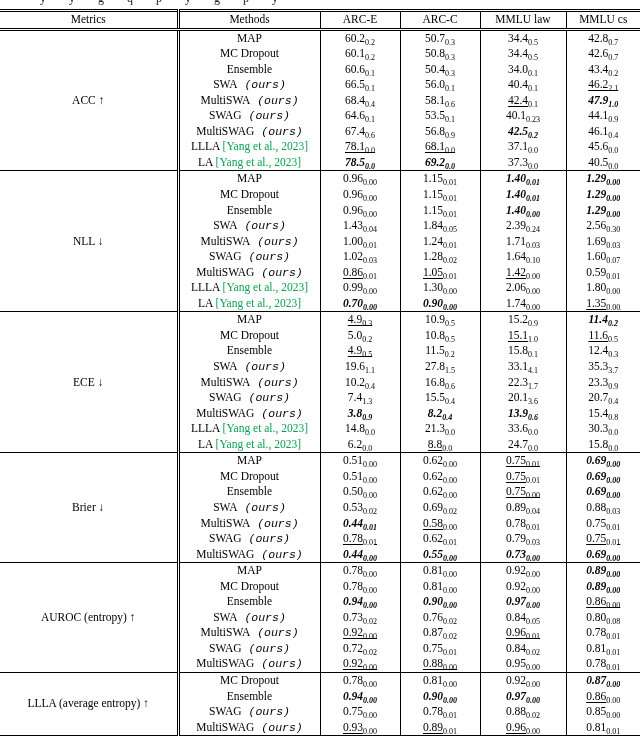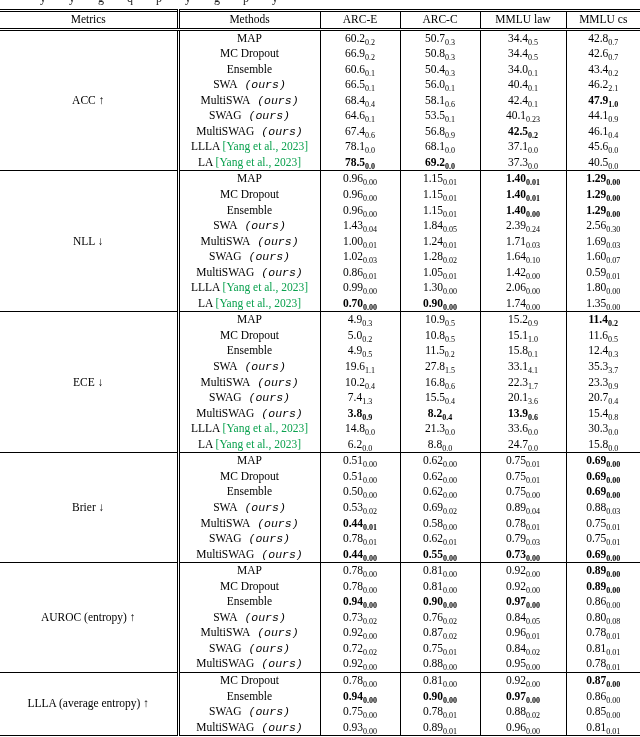--- a/index.html
+++ b/index.html
@@ -41,22 +41,22 @@
     line-height: 15.55px;
     overflow: hidden;
     white-space: nowrap;
     vertical-align: middle;
   }
   thead th { border-bottom: 3px double #000; }
   .col-methods { border-left: 3px double #000; }
   .col-val { border-left: 1px solid #000; }
   tr.sec-start td { border-top: 1px solid #000; }
   .metric-cell { vertical-align: middle; }
-  .b { font-weight: bold; }
-  .u { text-underline-offset: 1.5px; }
+  .b { font-weight: bold; font-style: italic; }
+  .u { text-decoration: underline; text-underline-offset: 1.5px; }
   sub {
     font-size: 8px;
     line-height: 0;
     vertical-align: -2.5px;
     letter-spacing: 0;
   }
   .ours { font-style: italic; font-family: Liberation Mono, monospace; }
 </style>
 </head>
 <body>
@@ -88,21 +88,21 @@
       <tr>
         <td rowspan="9" class="metric-cell">ACC ↑</td>
         <td class="col-methods"><span>MAP</span></td>
         <td class="col-val"><span class=""><span>60.2</span><sub>0.2</sub></span></td>
         <td class="col-val"><span class=""><span>50.7</span><sub>0.3</sub></span></td>
         <td class="col-val"><span class=""><span>34.4</span><sub>0.5</sub></span></td>
         <td class="col-val"><span class=""><span>42.8</span><sub>0.7</sub></span></td>
       </tr>
       <tr>
         <td class="col-methods"><span>MC Dropout</span></td>
-        <td class="col-val"><span class=""><span>66.9</span><sub>0.2</sub></span></td>
+        <td class="col-val"><span class=""><span>60.1</span><sub>0.2</sub></span></td>
         <td class="col-val"><span class=""><span>50.8</span><sub>0.3</sub></span></td>
         <td class="col-val"><span class=""><span>34.4</span><sub>0.5</sub></span></td>
         <td class="col-val"><span class=""><span>42.6</span><sub>0.7</sub></span></td>
       </tr>
       <tr>
         <td class="col-methods"><span>Ensemble</span></td>
         <td class="col-val"><span class=""><span>60.6</span><sub>0.1</sub></span></td>
         <td class="col-val"><span class=""><span>50.4</span><sub>0.3</sub></span></td>
         <td class="col-val"><span class=""><span>34.0</span><sub>0.1</sub></span></td>
         <td class="col-val"><span class=""><span>43.4</span><sub>0.2</sub></span></td>

